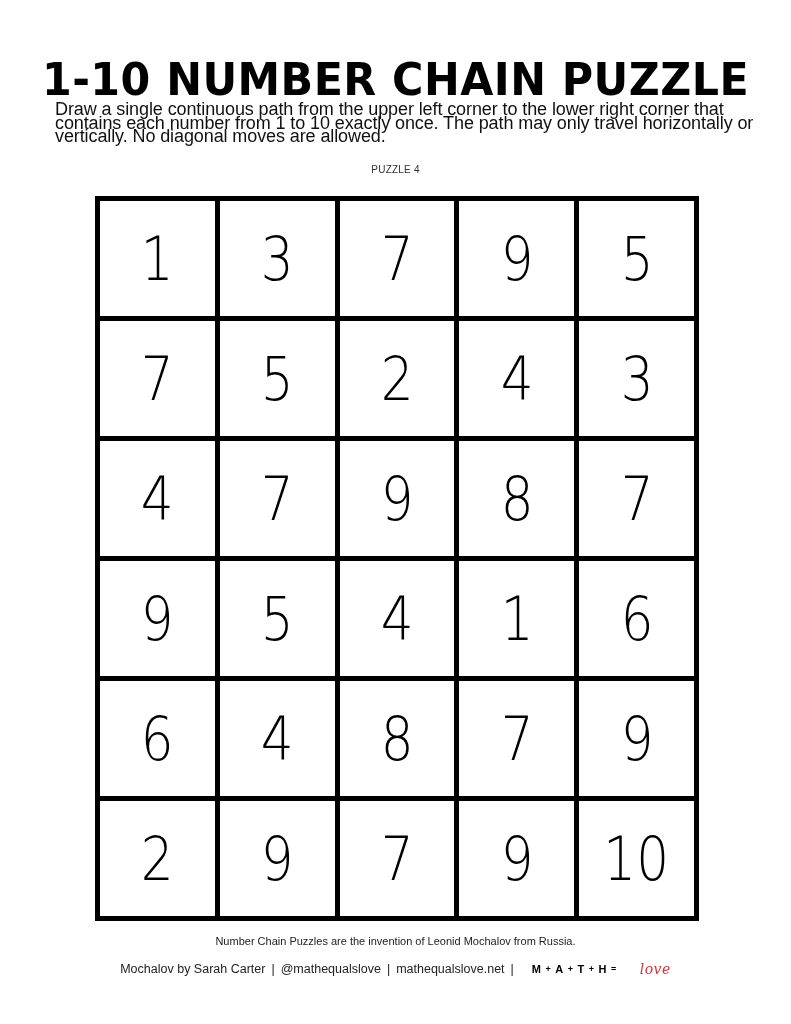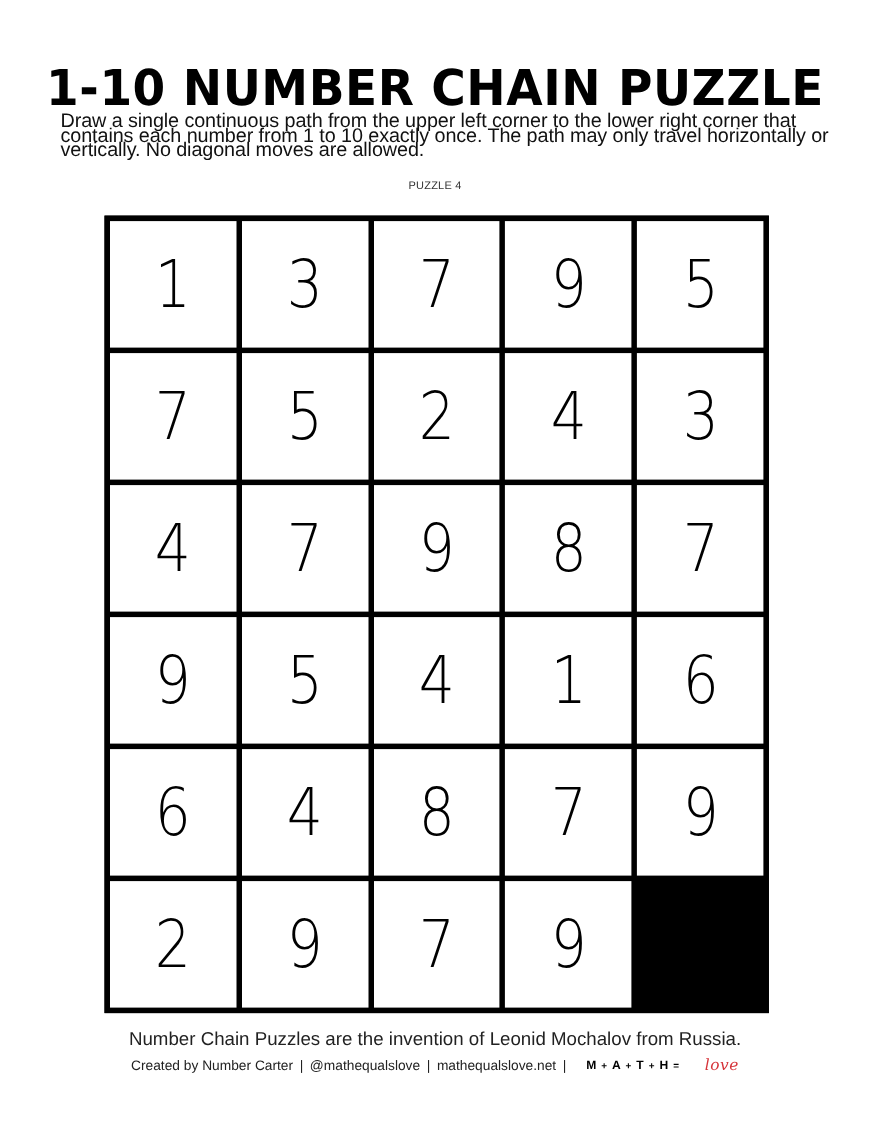--- a/index.html
+++ b/index.html
@@ -29,21 +29,21 @@
       background: #000; gap: 5px; padding: 2px;
     }
     .cell {
       background: #fff; display: flex; align-items: center; justify-content: center;
       font-family: "DejaVu Sans", sans-serif; font-weight: 200;
       font-size: 60px; color: #000;
     }
     .cell span { transform: scaleX(0.86); display: inline-block; -webkit-text-stroke: 0px; }
     .credit-note {
       position: absolute; left: 0; width: 791px; top: 935px;
-      text-align: center; font-size: 17px; color: #222;
+      text-align: center; font-size: 11px; color: #222;
     }
     .footer {
       position: absolute; left: 0; width: 791px; top: 961px;
       display: flex; justify-content: center; align-items: center;
       font-size: 12.5px; color: #222; gap: 0;
     }
     .footer .sep { margin: 0 6px; }
     .logo {
       margin-left: 12px; display: inline-flex; align-items: center;
       font-weight: bold; font-size: 11px; color: #000; letter-spacing: 0.5px;
@@ -147,26 +147,29 @@
     </div>
   <div class="cell">
       <span>9</span>
     </div>
   <div class="cell">
       <span>7</span>
     </div>
   <div class="cell">
       <span>9</span>
     </div>
+  <div class="cell">
+      <span>10</span>
+    </div>
 </div>
 
 <div class="credit-note">Number Chain Puzzles are the invention of Leonid Mochalov from Russia.</div>
 
 <div class="footer">
-  <span>Created by Number Carter</span>
+  <span>Mochalov by Sarah Carter</span>
   <span class="sep">|</span>
   <span>@mathequalslove</span>
   <span class="sep">|</span>
   <span>mathequalslove.net</span>
   <span class="sep">|</span>
   <span class="logo">
     <span>M</span>
     <span class="plus">+</span>
     <span>A</span>
     <span class="plus">+</span>

